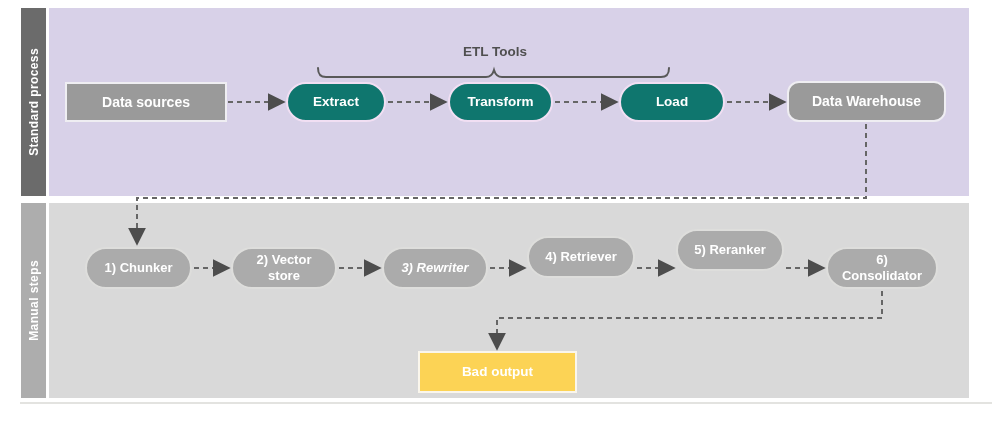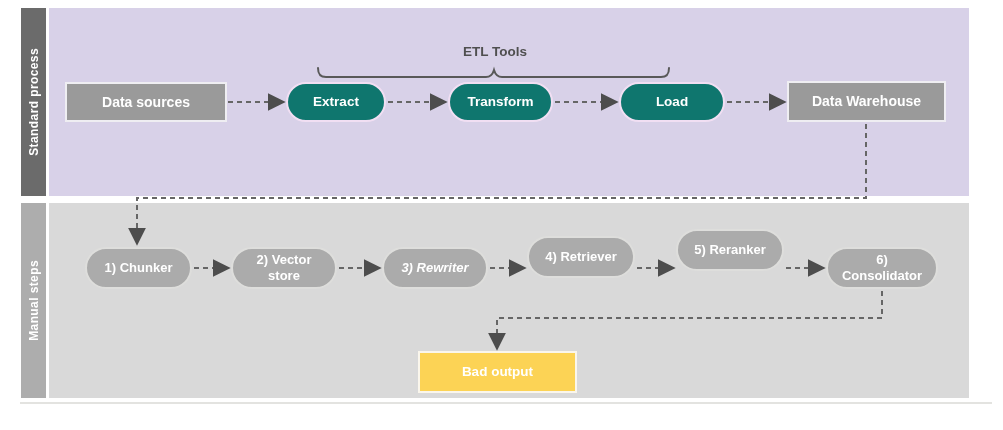--- a/index.html
+++ b/index.html
@@ -68,21 +68,21 @@
   }
   .node-rect-yellow {
     background: #fcd355;
     border: 2px solid #faf6ec;
     font-size: 13.5px;
   }
   #node-data-sources   { left: 65px;  top: 82px;  width: 162px; height: 40px; }
   #node-extract        { left: 286px; top: 82px;  width: 100px; height: 40px; }
   #node-transform      { left: 448px; top: 82px;  width: 105px; height: 40px; }
   #node-load           { left: 619px; top: 82px;  width: 106px; height: 40px; }
-  #node-data-warehouse { left: 787px; top: 81px;  width: 159px; height: 41px; }
+  #node-data-warehouse { left: 787px; top: 81px;  width: 159px; height: 41px; border-radius: 12px; }
   #node-chunker        { left: 85px;  top: 247px; width: 107px; height: 42px; }
   #node-vector-store   { left: 231px; top: 247px; width: 106px; height: 42px; }
   #node-rewriter       { left: 382px; top: 247px; width: 106px; height: 42px; font-style: italic; }
   #node-retriever      { left: 527px; top: 236px; width: 108px; height: 42px; }
   #node-reranker       { left: 676px; top: 229px; width: 108px; height: 42px; align-items: center; }
   #node-consolidator   { left: 826px; top: 247px; width: 112px; height: 42px; justify-content: flex-end; }
   #node-bad-output     { left: 418px; top: 351px; width: 159px; height: 42px; }
   
   .etl-tools-label {
     position: absolute;

